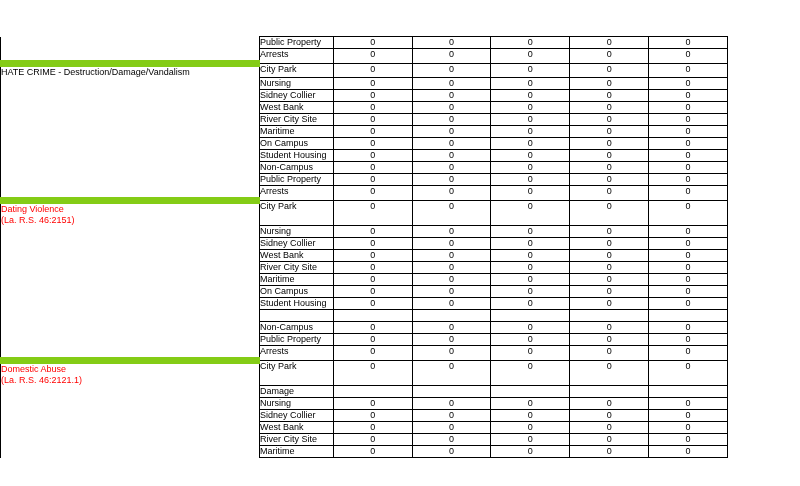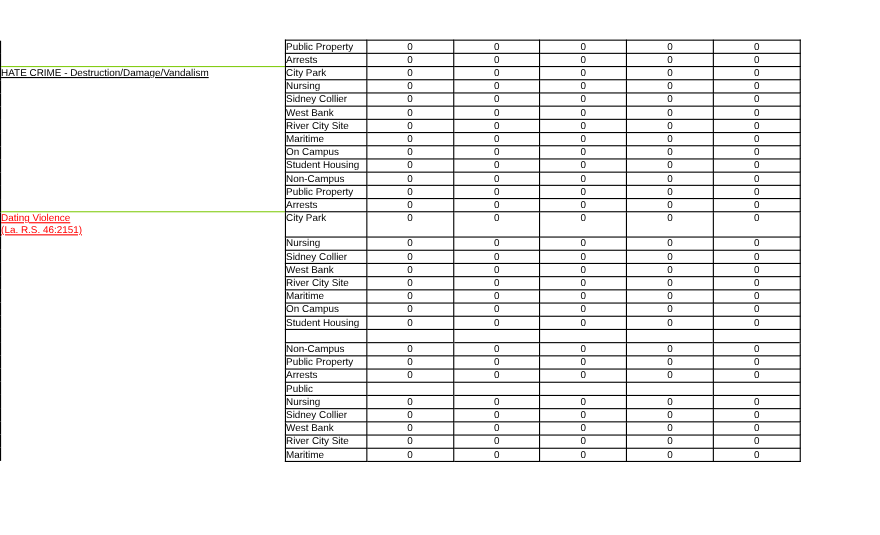--- a/index.html
+++ b/index.html
@@ -46,22 +46,21 @@
     border-left: 1px solid #000000;
     padding-left: 2px;
     font-size: 8px;
     white-space: nowrap;
     color: #000000;
   }
   td.label.red {
     color: #ff0000;
   }
   td.label.topline {
-    border-top: 1px solid #84cc16;
-    text-decoration: underline;
+    border-top: 7px solid #84cc16;
   }
   
   td.site {
     border-left: 1px solid #000000;
     border-right: 1px solid #000000;
     border-top: 1px solid #000000;
     border-bottom: 1px solid #000000;
     padding-left: 2px;
     white-space: nowrap;
     font-size: 9.5px;
@@ -319,22 +318,34 @@
         <tr>
           <td class="label">&nbsp;</td>
           <td class="site">Arrests</td>
           <td class="num">0</td>
           <td class="num">0</td>
           <td class="num">0</td>
           <td class="num">0</td>
           <td class="num">0</td>
         </tr>
         <tr>
-          <td class="label">&nbsp;</td>
-          <td class="site">Public</td>
+          <td class="label red topline">
+            <div>Domestic        Abuse</div>
+            <div>(La.   R.S.   46:2121.1)</div>
+          </td>
+          <td class="site">City Park</td>
+          <td class="num">0</td>
+          <td class="num">0</td>
+          <td class="num">0</td>
+          <td class="num">0</td>
+          <td class="num">0</td>
+        </tr>
+        <tr>
+          <td class="label">&nbsp;</td>
+          <td class="site">Damage</td>
           <td class="num blank">&nbsp;</td>
           <td class="num blank">&nbsp;</td>
           <td class="num blank">&nbsp;</td>
           <td class="num blank">&nbsp;</td>
           <td class="num blank">&nbsp;</td>
         </tr>
         <tr>
           <td class="label">&nbsp;</td>
           <td class="site">Nursing</td>
           <td class="num">0</td>

